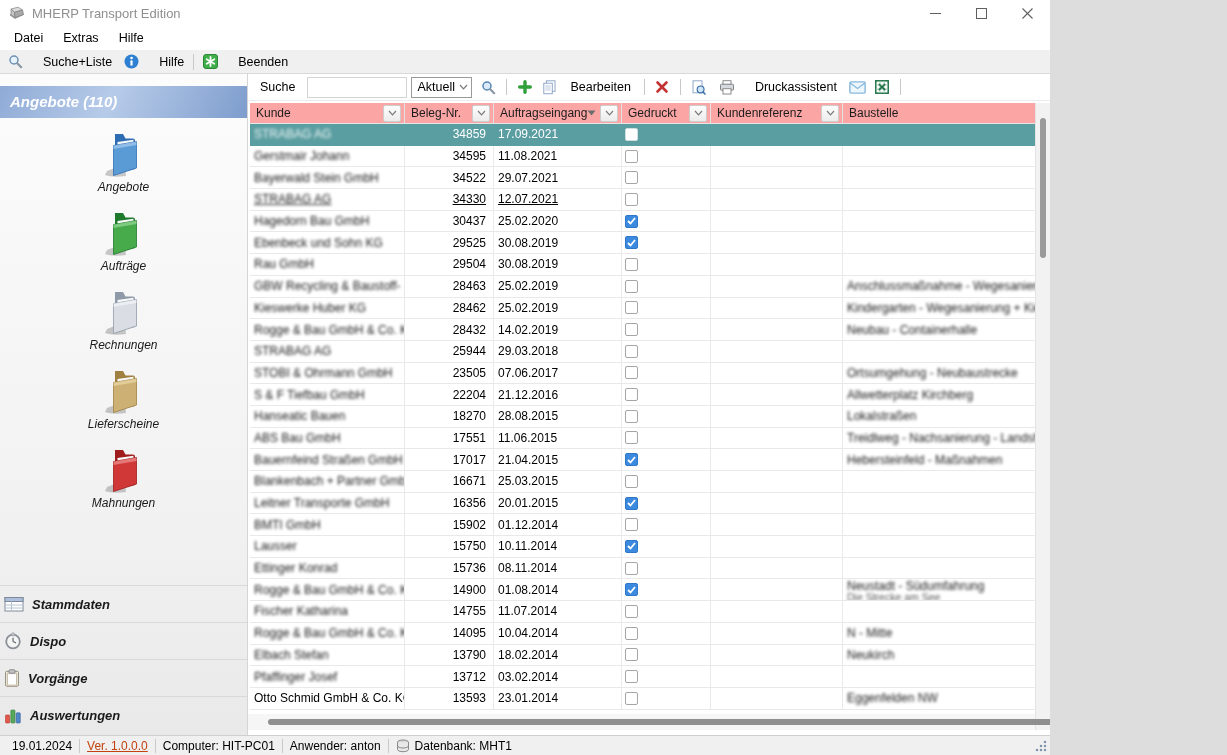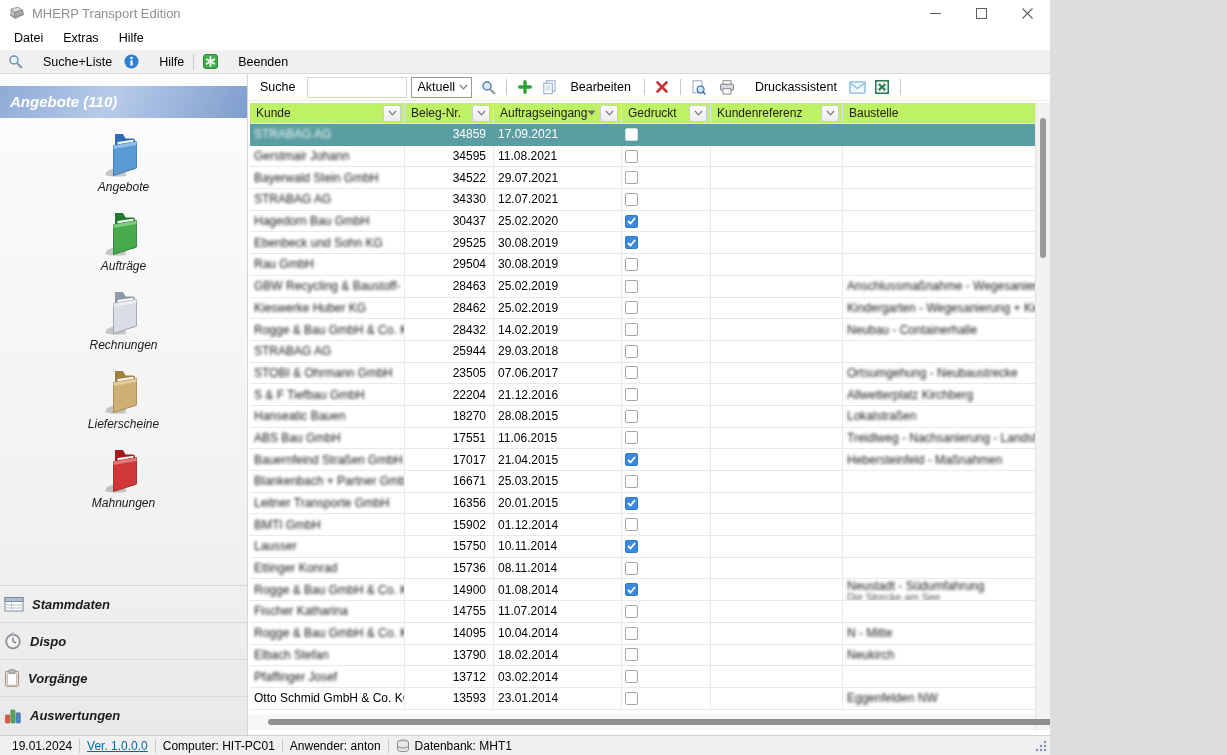--- a/index.html
+++ b/index.html
@@ -38,21 +38,21 @@
   .main{flex:1;position:relative;background:#fff;}
   .searchbar{height:27px;box-sizing:border-box;display:flex;align-items:center;padding-left:12px;gap:4px;border-bottom:1px solid #ececec;}
   .slabel{font-size:12.5px;margin-right:8px;}
   .sinput{width:92px;height:19px;border:1px solid #d4d4d4;font:12px "Liberation Sans",sans-serif;padding:0 3px;outline:none;}
   .sselect{width:61px;height:21px;border:1px solid #9a9a9a;display:flex;align-items:center;padding-left:5px;
     font-size:12.5px;box-sizing:border-box;background:#fff;margin-right:2px;}
   .selchev{margin-left:auto;padding-right:3px;line-height:0;}
   
   .thead{position:absolute;top:29px;left:2px;height:21px;display:grid;}
   .hcell{box-sizing:border-box;border-right:1px solid #e2e2e2;border-bottom:1px solid #e6e6e6;display:flex;align-items:center;
-    padding:0 3px 0 6px;font-size:12px;color:#1c1c1c;background:#bef264;white-space:nowrap;overflow:hidden;}
+    padding:0 3px 0 6px;font-size:12px;color:#1c1c1c;background:#fca5a5;white-space:nowrap;overflow:hidden;}
   .hlabel{flex:1;overflow:hidden;}
   .sortarrow{margin-right:4px;line-height:0;}
   .filterbtn{width:16px;height:15px;border:1px solid #cdcdcd;background:linear-gradient(#fdfdfd,#ececec);
     display:flex;align-items:center;justify-content:center;border-radius:2px;flex:none;}
   .tbody{position:absolute;top:50px;left:2px;}
   .trow{display:grid;height:21.7px;box-sizing:border-box;}
   .cell{box-sizing:border-box;border-right:1px solid #e9e9e9;border-bottom:1px solid #e9e9e9;
     display:flex;align-items:center;padding:0 4px;overflow:hidden;white-space:nowrap;font-size:12px;}
   .c-beleg{justify-content:flex-end;padding-right:7px;}
   .c-gedruckt{padding-left:3px;}
@@ -67,21 +67,21 @@
   
   .vscroll{position:absolute;top:29px;right:0;width:14px;bottom:5px;background:#f2f2f2;border-left:1px solid #e3e3e3;}
   .vthumb{position:absolute;left:4px;width:6px;top:15px;height:140px;background:#9a9a9a;border-radius:3px;}
   .hscroll{position:absolute;left:0;right:15px;top:640px;height:16px;background:#f6f6f6;}
   .hthumb{position:absolute;left:20px;width:863px;top:5px;height:6px;background:#8f8f8f;border-radius:3px;}
   
   .statusbar{height:20px;box-sizing:border-box;background:#f0f0f0;border-top:1px solid #cfcfcf;display:flex;
     align-items:center;font-size:12px;padding-left:5px;position:relative;}
   .sseg{padding:0 7px;white-space:nowrap;}
   .ssep{width:1px;height:14px;background:#c9c9c9;flex:none;}
-  .link{color:#0369a1;text-decoration:underline;}
+  .link{color:#c2410c;text-decoration:underline;}
   .dbic{margin-left:7px;margin-right:-2px;}
   .grip{position:absolute;right:3px;bottom:3px;width:12px;height:12px;
     background:
       radial-gradient(circle at 10px 2px,#7f93ad 1.4px,transparent 1.6px),
       radial-gradient(circle at 10px 6px,#7f93ad 1.4px,transparent 1.6px),
       radial-gradient(circle at 6px 6px,#7f93ad 1.4px,transparent 1.6px),
       radial-gradient(circle at 10px 10px,#7f93ad 1.4px,transparent 1.6px),
       radial-gradient(circle at 6px 10px,#7f93ad 1.4px,transparent 1.6px),
       radial-gradient(circle at 2px 10px,#7f93ad 1.4px,transparent 1.6px);}
 </style>
@@ -461,21 +461,21 @@
             <div class="cell c-gedruckt">
               <span class="checkbox"></span>
             </div>
             <div class="cell c-kref">
               <span class="txt"></span>
             </div>
             <div class="cell c-baustelle">
               <span class="txt"></span>
             </div>
           </div>
-          <div class="trow" style="grid-template-columns: 155px 89px 128px 89px 132px 369px;">
+          <div class="trow" style="grid-template-columns: 155px 89px 128px 89px 132px 369px; text-decoration: underline;">
             <div class="cell c-kunde">
               <span class="txt blur">STRABAG AG</span>
             </div>
             <div class="cell c-beleg">
               <span class="txt">34330</span>
             </div>
             <div class="cell c-datum">
               <span class="txt">12.07.2021</span>
             </div>
             <div class="cell c-gedruckt">

